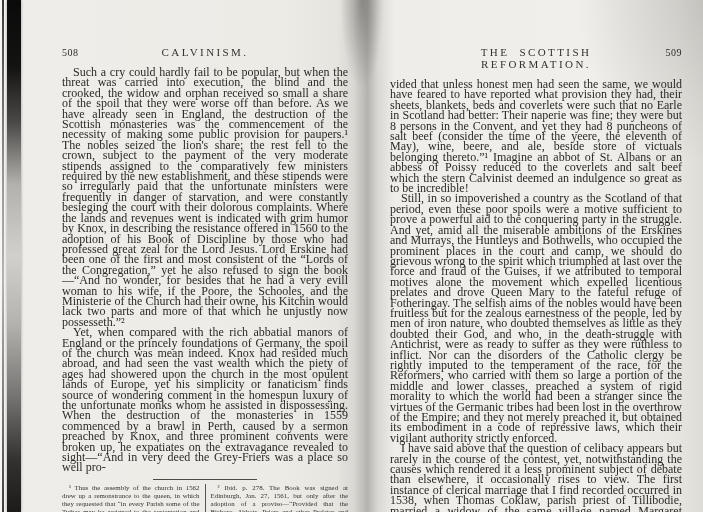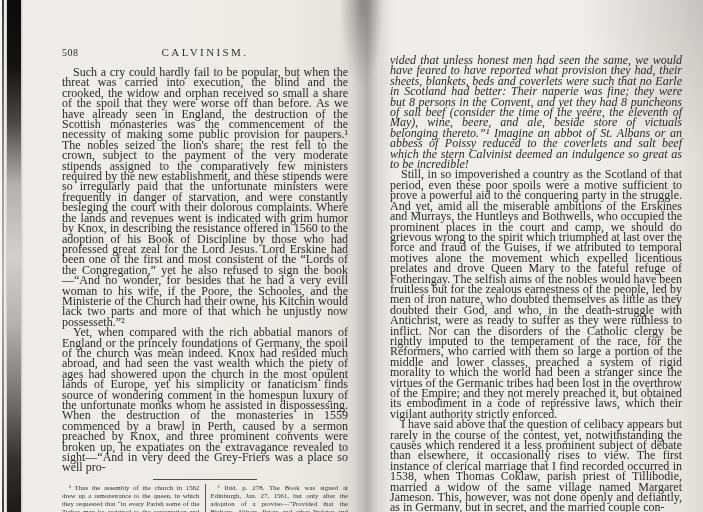--- a/index.html
+++ b/index.html
@@ -53,21 +53,21 @@
   .running {
     flex: 1; text-align: center;
     font-size: 11px; letter-spacing: 2.4px; word-spacing: 5px;
     color: #343330;
   }
   .body {
     margin-top: 9px; font-size: 12px; line-height: 10.4px;
     text-align: justify;
   }
   .body p { margin: 0; text-indent: 11px; }
-  .page-right .body p:first-child { text-indent: 0; font-style: italic; }
+  .page-right .body p:first-child { text-indent: 0; }
   .fn-rule {
     width: 104px; height: 0; border-top: 1px solid #4c4a46;
     margin: 6px auto 4px auto;
   }
   .footnotes {
     display: flex; font-size: 6.9px; line-height: 8.2px;
     text-align: justify; color: #333230;
   }
   .fn-col { flex: 1; padding-right: 5px; text-indent: 7px; }
   .fn-col.divided { border-left: 1px solid #57554f; padding-left: 5px; padding-right: 0; }
@@ -95,20 +95,25 @@
         <p>Yet, when compared with the rich abbatial manors of England or the princely foundations of Germany, the spoil of the church was mean indeed. Knox had resided much abroad, and had seen the vast wealth which the piety of ages had showered upon the church in the most opulent lands of Europe, yet his simplicity or fanaticism finds source of wondering comment in the homespun luxury of the unfortunate monks whom he assisted in dispossessing. When the destruction of the monasteries in 1559 commenced by a brawl in Perth, caused by a sermon preached by Knox, and three prominent convents were broken up, he expatiates on the extravagance revealed to sight—“And in very deed the Grey-Friers was a place so well pro-</p>
       </div>
     <div class="fn-rule"></div>
     <div class="footnotes">
       <div class="fn-col">¹ Thus the assembly of the church in 1562 drew up a remonstrance to the queen, in which they requested that “in every Parish some of the Tythes may be assigned to the sustentation and maintenance of the poor within the same: And likewise that some publike relief may be provided for the poor within Burroughis.”—Knox, p. 339.</div>
       <div class="fn-col divided">² Ibid. p. 278. The Book was signed at Edinburgh, Jan. 27, 1561, but only after the adoption of a proviso—“Provided that the Bishops, Abbots, Priors and other Prelates and Beneficed men, which else have adjoyned themselves to us, brooke the revenues of their Benefices during their lifetimes.”—Worldly wisdom certainly was not lost sight of in the ardor of a new and purer religion.</div>
     </div>
   </div>
 
   <div class="page page-right">
+    <div class="header">
+      <span class="pagenum"></span>
+      <span class="running">THE SCOTTISH REFORMATION.</span>
+      <span class="pagenum right">509</span>
+    </div>
     <div class="body">
         <p>vided that unless honest men had seen the same, we would have feared to have reported what provision they had, their sheets, blankets, beds and coverlets were such that no Earle in Scotland had better: Their naperie was fine; they were but 8 persons in the Convent, and yet they had 8 puncheons of salt beef (consider the time of the yeere, the eleventh of May), wine, beere, and ale, beside store of victuals belonging thereto.”¹ Imagine an abbot of St. Albans or an abbess of Poissy reduced to the coverlets and salt beef which the stern Calvinist deemed an indulgence so great as to be incredible!</p>
         <p>Still, in so impoverished a country as the Scotland of that period, even these poor spoils were a motive sufficient to prove a powerful aid to the conquering party in the struggle. And yet, amid all the miserable ambitions of the Erskines and Murrays, the Huntleys and Bothwells, who occupied the prominent places in the court and camp, we should do grievous wrong to the spirit which triumphed at last over the force and fraud of the Guises, if we attributed to temporal motives alone the movement which expelled licentious prelates and drove Queen Mary to the fateful refuge of Fotheringay. The selfish aims of the nobles would have been fruitless but for the zealous earnestness of the people, led by men of iron nature, who doubted themselves as little as they doubted their God, and who, in the death-struggle with Antichrist, were as ready to suffer as they were ruthless to inflict. Nor can the disorders of the Catholic clergy be rightly imputed to the temperament of the race, for the Reformers, who carried with them so large a portion of the middle and lower classes, preached a system of rigid morality to which the world had been a stranger since the virtues of the Germanic tribes had been lost in the overthrow of the Empire; and they not merely preached it, but obtained its embodiment in a code of repressive laws, which their vigilant authority strictly enforced.</p>
         <p>I have said above that the question of celibacy appears but rarely in the course of the contest, yet, notwithstanding the causes which rendered it a less prominent subject of debate than elsewhere, it occasionally rises to view. The first instance of clerical marriage that I find recorded occurred in 1538, when Thomas Coklaw, parish priest of Tillibodie, married a widow of the same village named Margaret Jameson. This, however, was not done openly and defiantly, as in Germany, but in secret, and the married couple con-</p>
       </div>
     <div class="fn-rule"></div>
     <div class="fn-center">¹ Knox, 136.</div>
   </div>
 
 </div>

